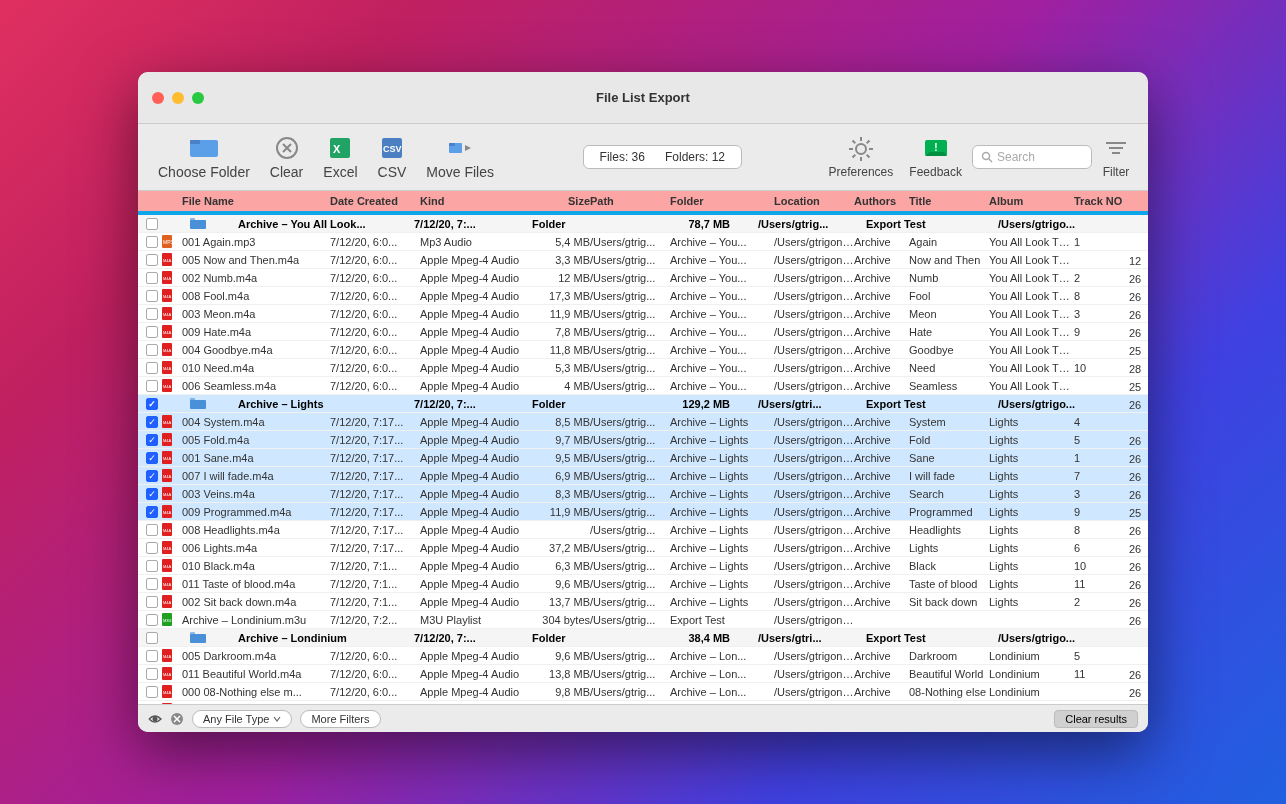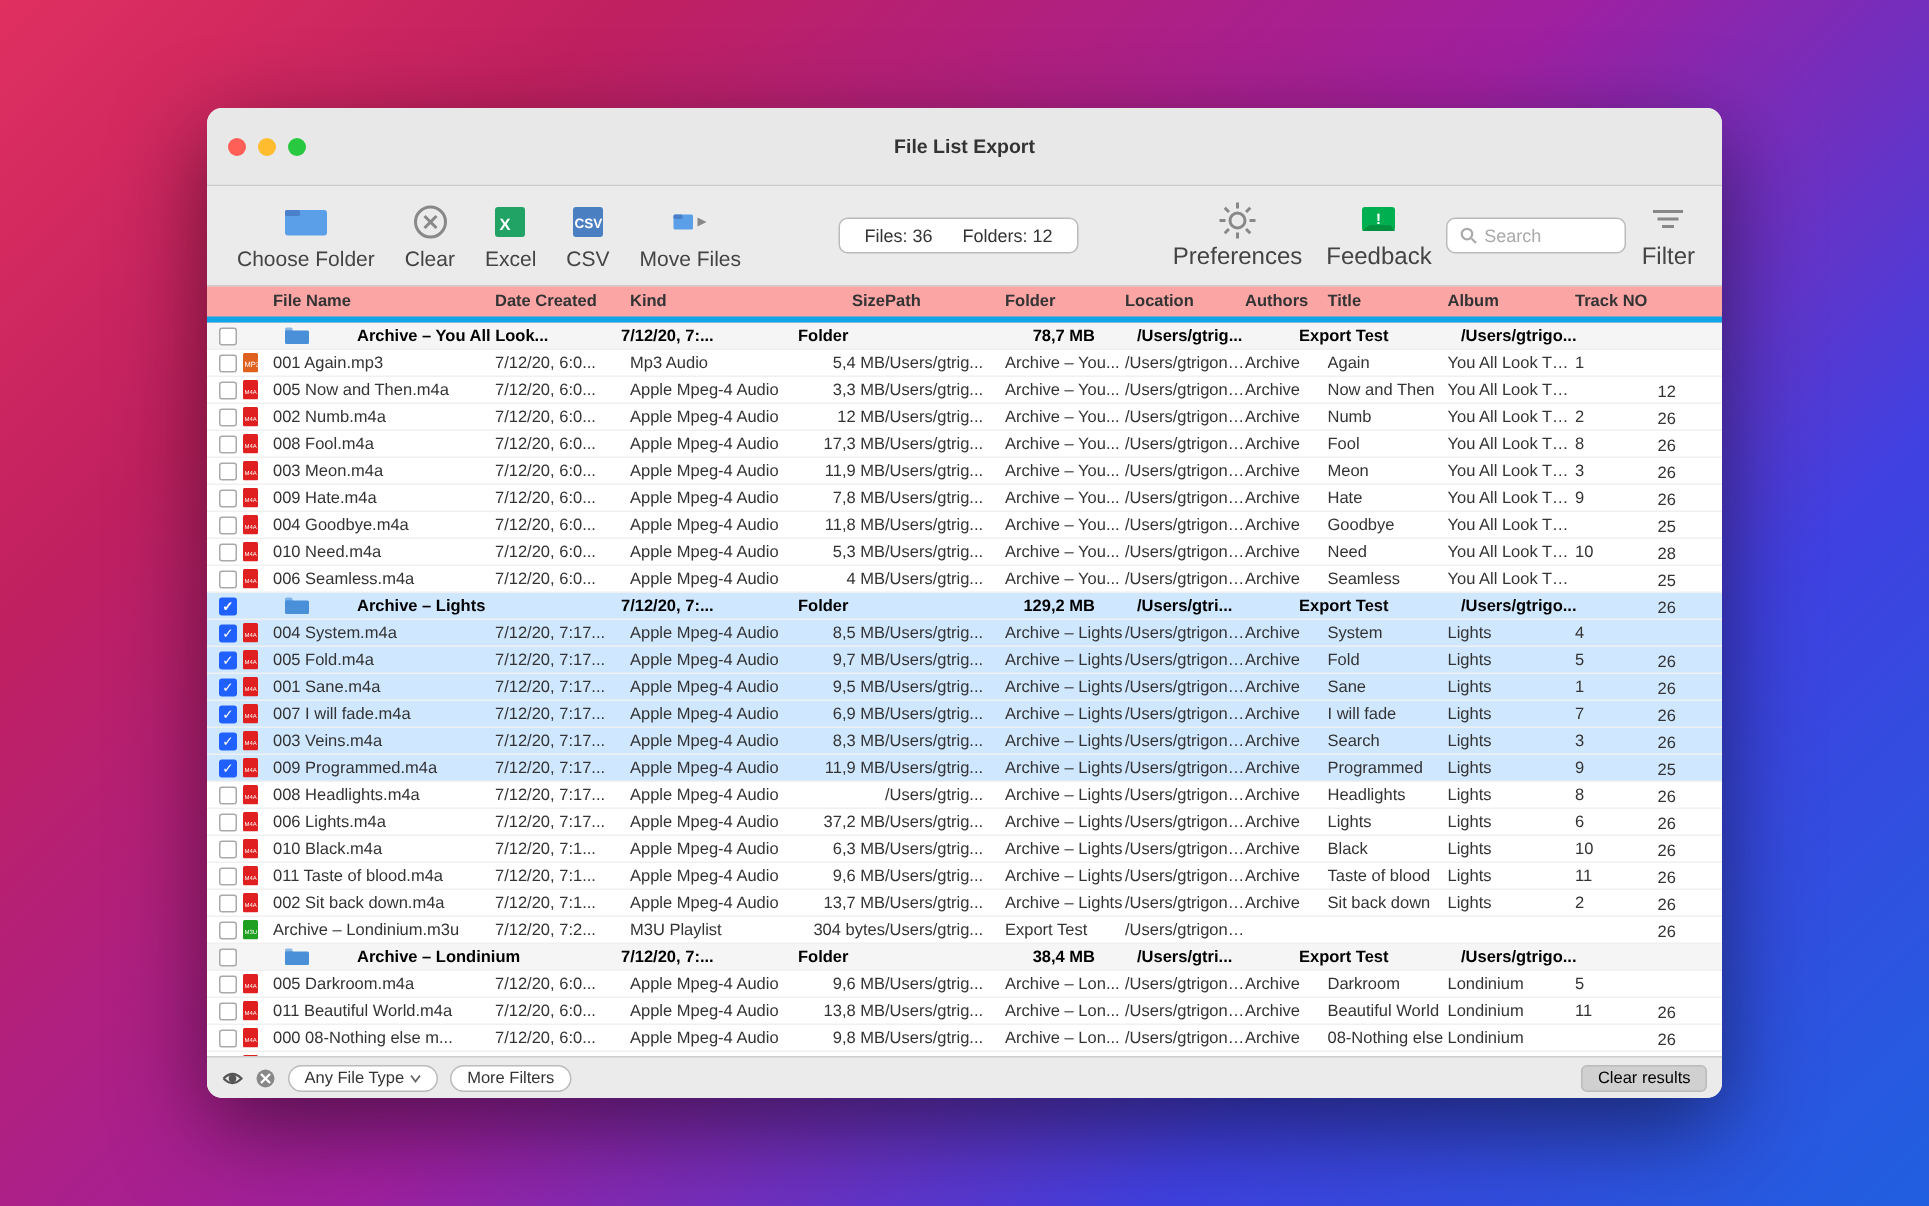--- a/index.html
+++ b/index.html
@@ -102,41 +102,41 @@
       gap: 4px;
     }
     .pref-btn {
       display: flex;
       flex-direction: column;
       align-items: center;
       gap: 2px;
       padding: 2px 6px;
       cursor: pointer;
     }
-    .pref-btn-label { font-size: 16px; color: #444; }
+    .pref-btn-label { font-size: 12px; color: #444; }
     .table-header {
       background: #fca5a5;
       display: flex;
       align-items: center;
       padding: 0 8px;
       height: 24px;
       border-bottom: 4px solid #0ea5e9;
       font-size: 11px;
       font-weight: 600;
       color: #333;
     }
     .col-check { width: 22px; flex-shrink: 0; }
     .col-color { width: 14px; flex-shrink: 0; }
     .col-filename { width: 148px; flex-shrink: 0; overflow: hidden; }
     .col-date { width: 90px; flex-shrink: 0; overflow: hidden; }
     .col-kind { width: 110px; flex-shrink: 0; overflow: hidden; }
     .col-size { width: 60px; flex-shrink: 0; text-align: right; overflow: hidden; }
     .col-path { width: 80px; flex-shrink: 0; overflow: hidden; }
     .col-folder { width: 80px; flex-shrink: 0; overflow: hidden; }
-    .col-location { width: 80px; flex-shrink: 0; overflow: hidden; }
+    .col-location { width: 80px; flex-shrink: 0; overflow: hidden; margin-left: 24px; }
     .col-authors { width: 55px; flex-shrink: 0; overflow: hidden; }
     .col-title { width: 80px; flex-shrink: 0; overflow: hidden; }
     .col-album { width: 85px; flex-shrink: 0; overflow: hidden; }
     .col-track { width: 55px; flex-shrink: 0; overflow: hidden; }
     .col-au { width: 30px; flex-shrink: 0; overflow: hidden; margin-top: 38px; }
     .table-body {
       flex: 1;
       overflow-y: auto;
       background: white;
     }

